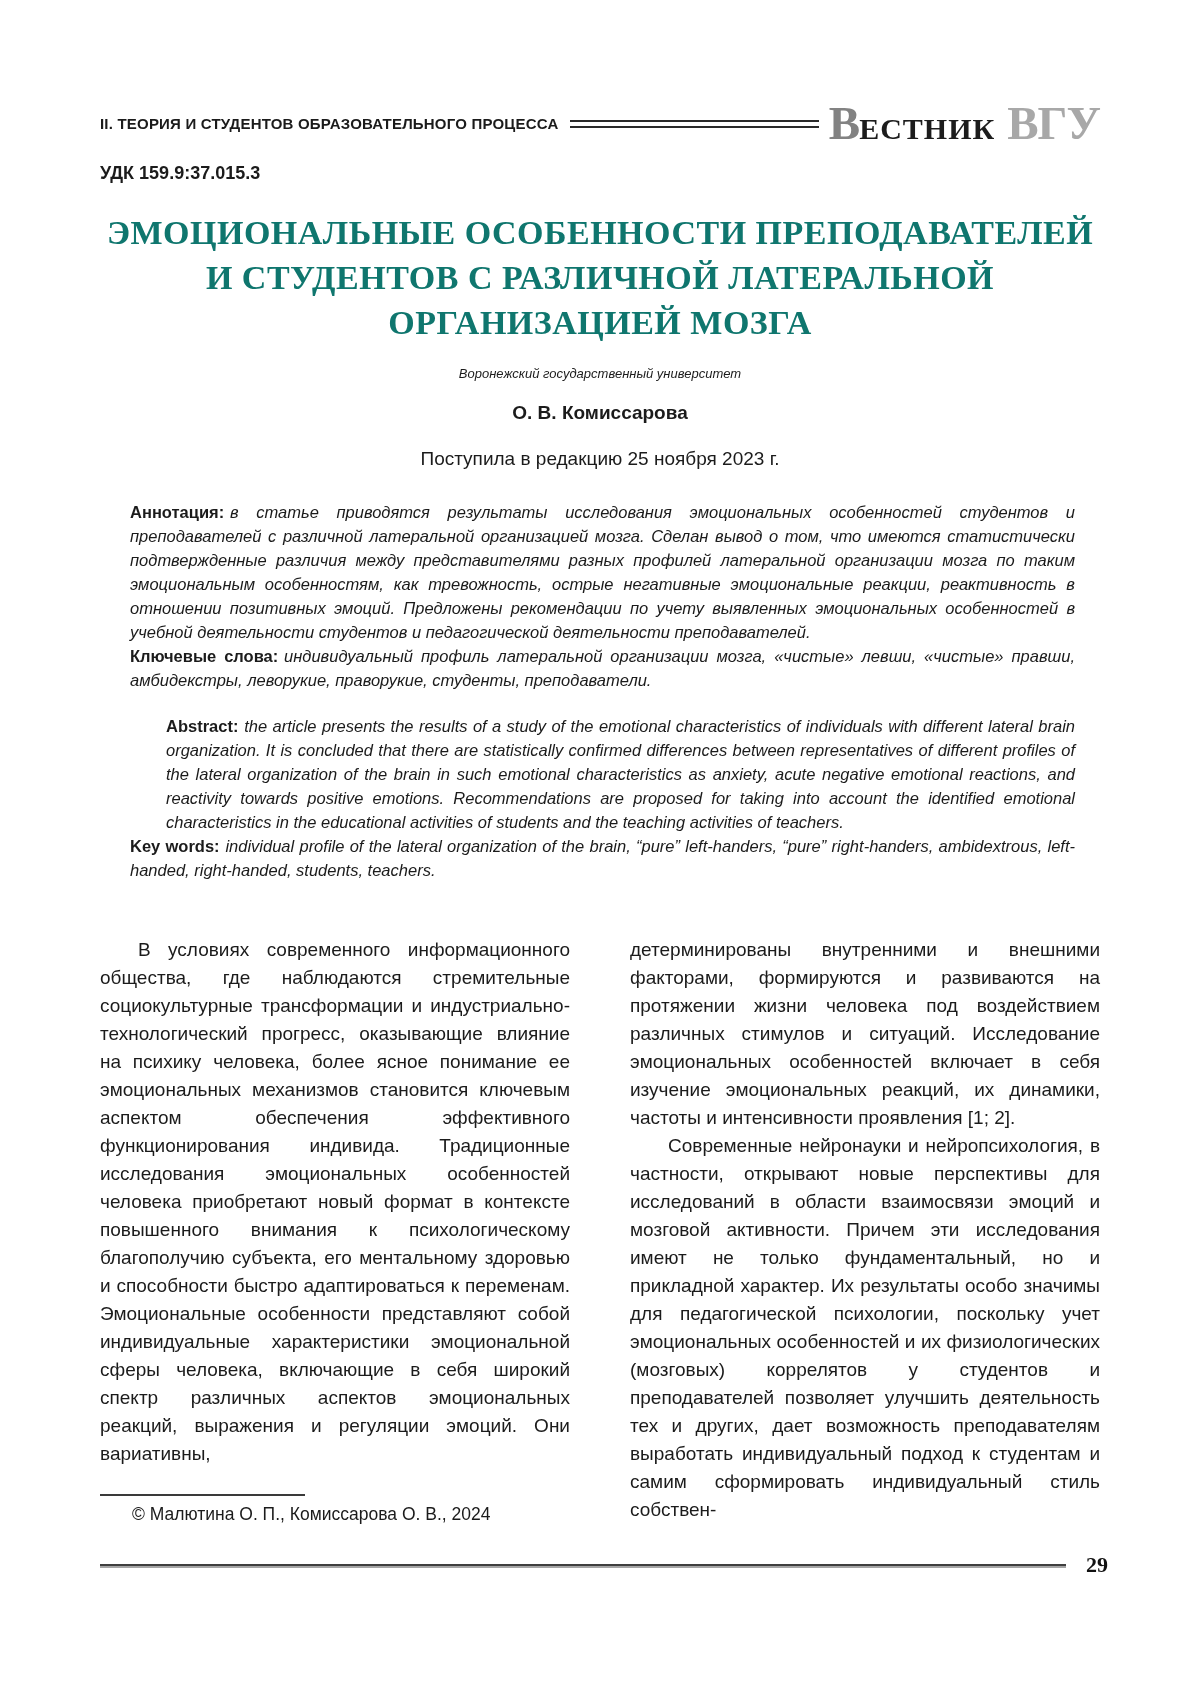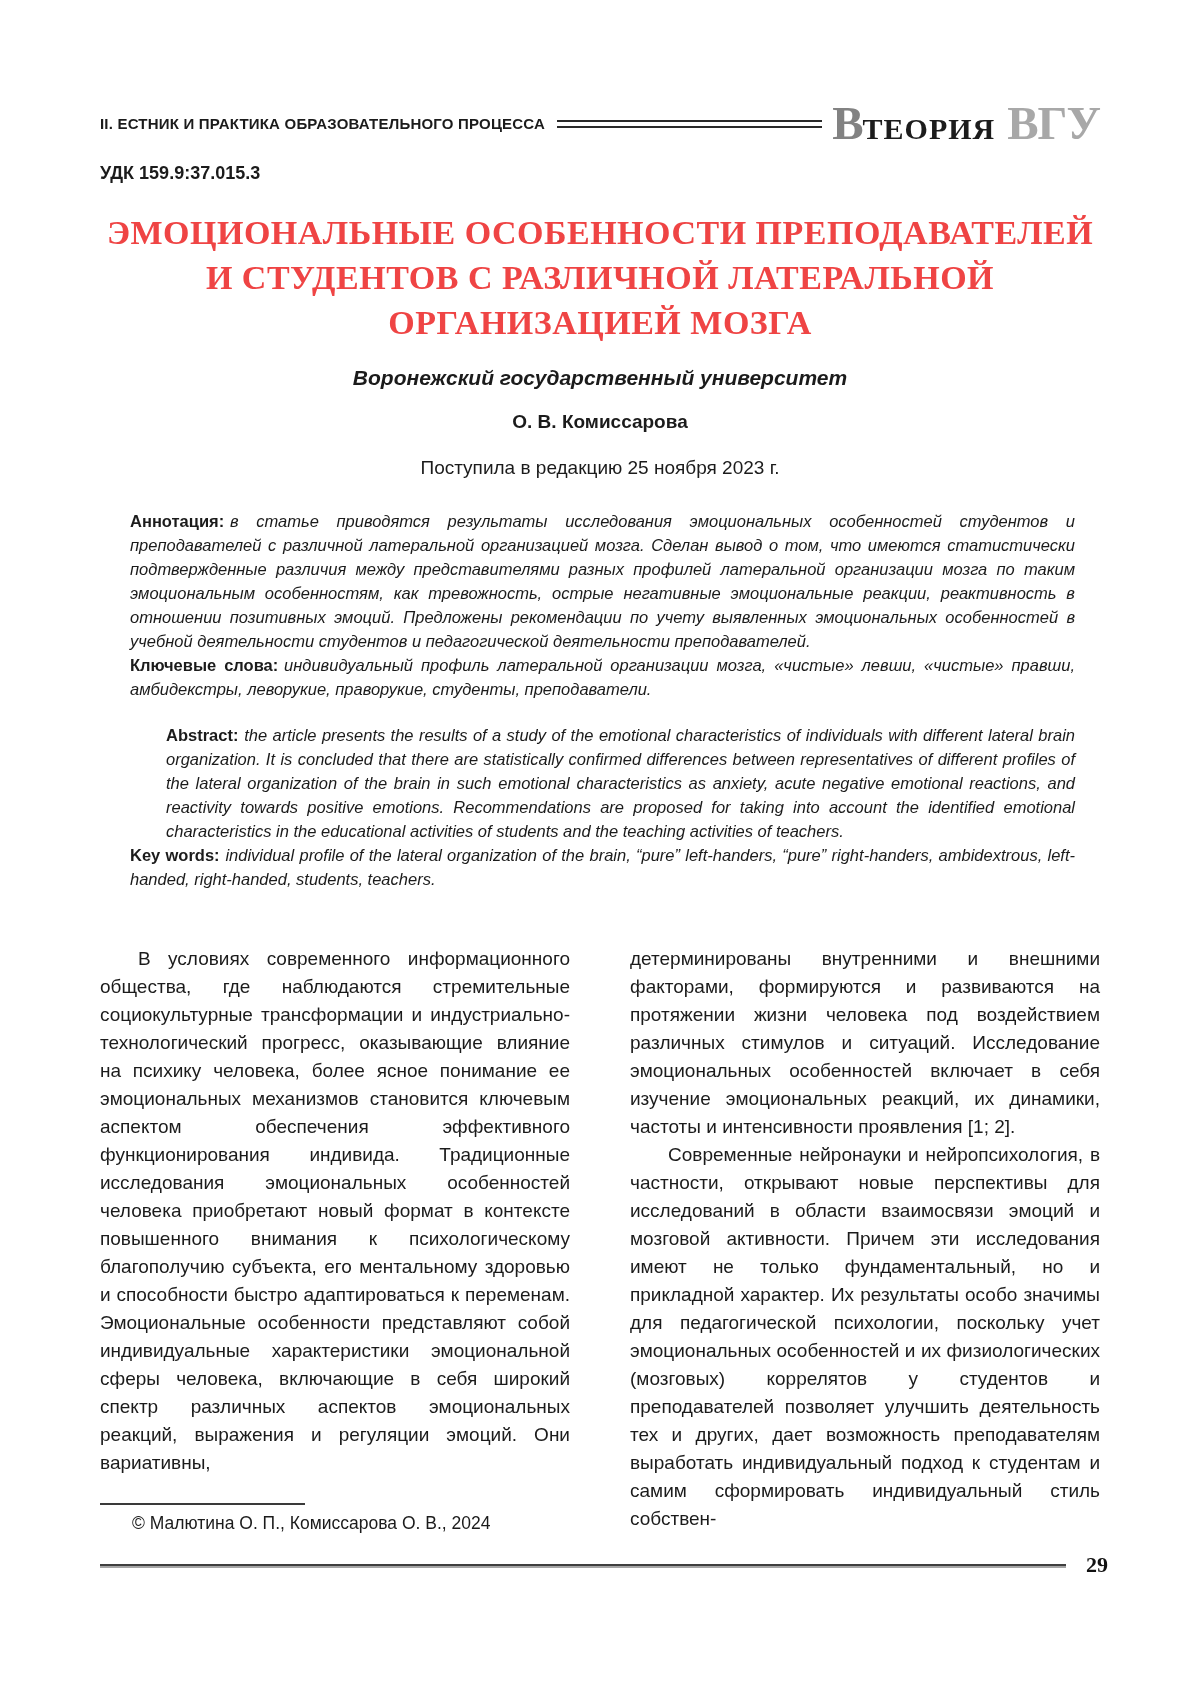--- a/index.html
+++ b/index.html
@@ -46,25 +46,25 @@
   .udc { margin-top: 16px; font-size: 18px; font-weight: bold; }
   
   .title {
     margin: 26px 0 0 0;
     text-align: center;
     font-family: "Liberation Serif", serif;
     font-weight: bold;
     font-size: 34px;
     line-height: 45px;
     letter-spacing: 0.5px;
-    color: #ef4444;
+    color: #0f766e;
   }
   
   .author   { margin-top: 21px; text-align: center; font-size: 19px; font-weight: bold; }
-  .affil    { margin-top: 21px; text-align: center; font-size: 21px; font-weight: bold; font-style: italic; }
+  .affil    { margin-top: 21px; text-align: center; font-size: 13px; font-weight: normal; font-style: italic; }
   .received { margin-top: 24px; text-align: center; font-size: 19px; }
   
   .meta-block {
     margin: 30px 0 0 30px;
     width: 945px;
   }
   .meta-p {
     margin: 0;
     font-size: 16.5px;
     line-height: 24px;
@@ -113,24 +113,24 @@
     font-size: 22px;
     color: #111;
   }
 </style>
 </head>
 <body>
 
 <div class="page">
 
   <div class="header-row">
-    <span class="header-section">II. ЕСТНИК И ПРАКТИКА ОБРАЗОВАТЕЛЬНОГО ПРОЦЕССА</span>
+    <span class="header-section">II. ТЕОРИЯ И СТУДЕНТОВ ОБРАЗОВАТЕЛЬНОГО ПРОЦЕССА</span>
     <div class="header-rule"></div>
     <div class="journal-logo">
-      <span class="logo-initial">В</span><span class="logo-rest">ТЕОРИЯ</span><span class="logo-vgu">ВГУ</span>
+      <span class="logo-initial">В</span><span class="logo-rest">ЕСТНИК</span><span class="logo-vgu">ВГУ</span>
     </div>
   </div>
 
   <div class="udc">УДК 159.9:37.015.3</div>
 
   <h1 class="title">
     <span>ЭМОЦИОНАЛЬНЫЕ ОСОБЕННОСТИ ПРЕПОДАВАТЕЛЕЙ</span><br>
     <span>И СТУДЕНТОВ С РАЗЛИЧНОЙ ЛАТЕРАЛЬНОЙ</span><br>
     <span>ОРГАНИЗАЦИЕЙ МОЗГА</span>
   </h1>

